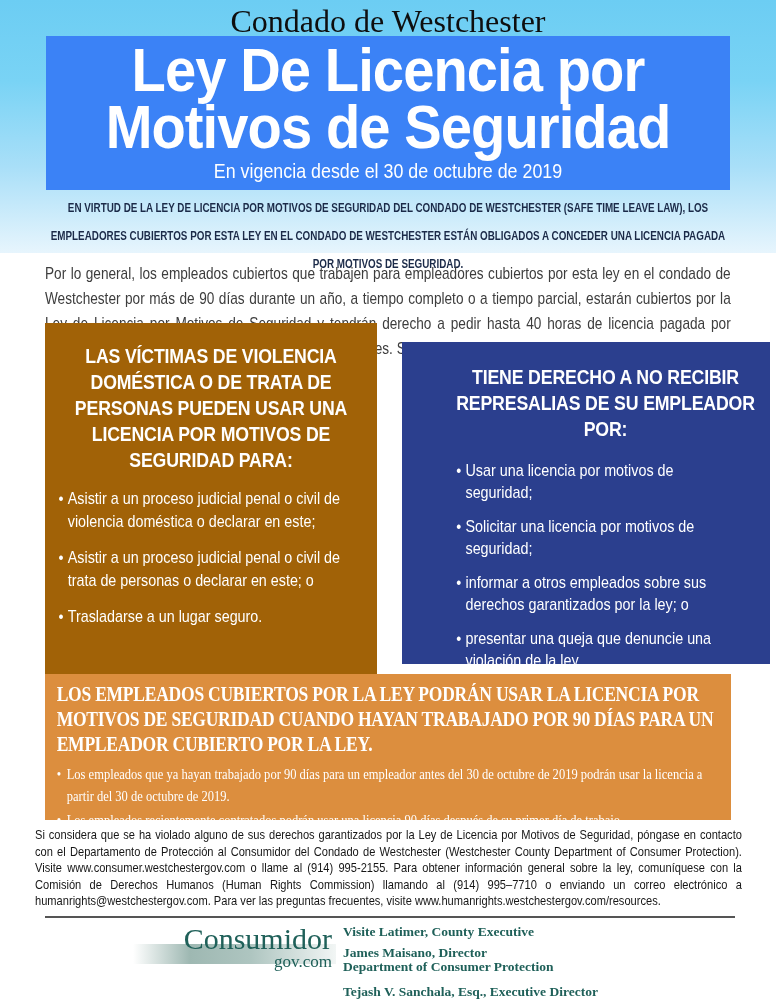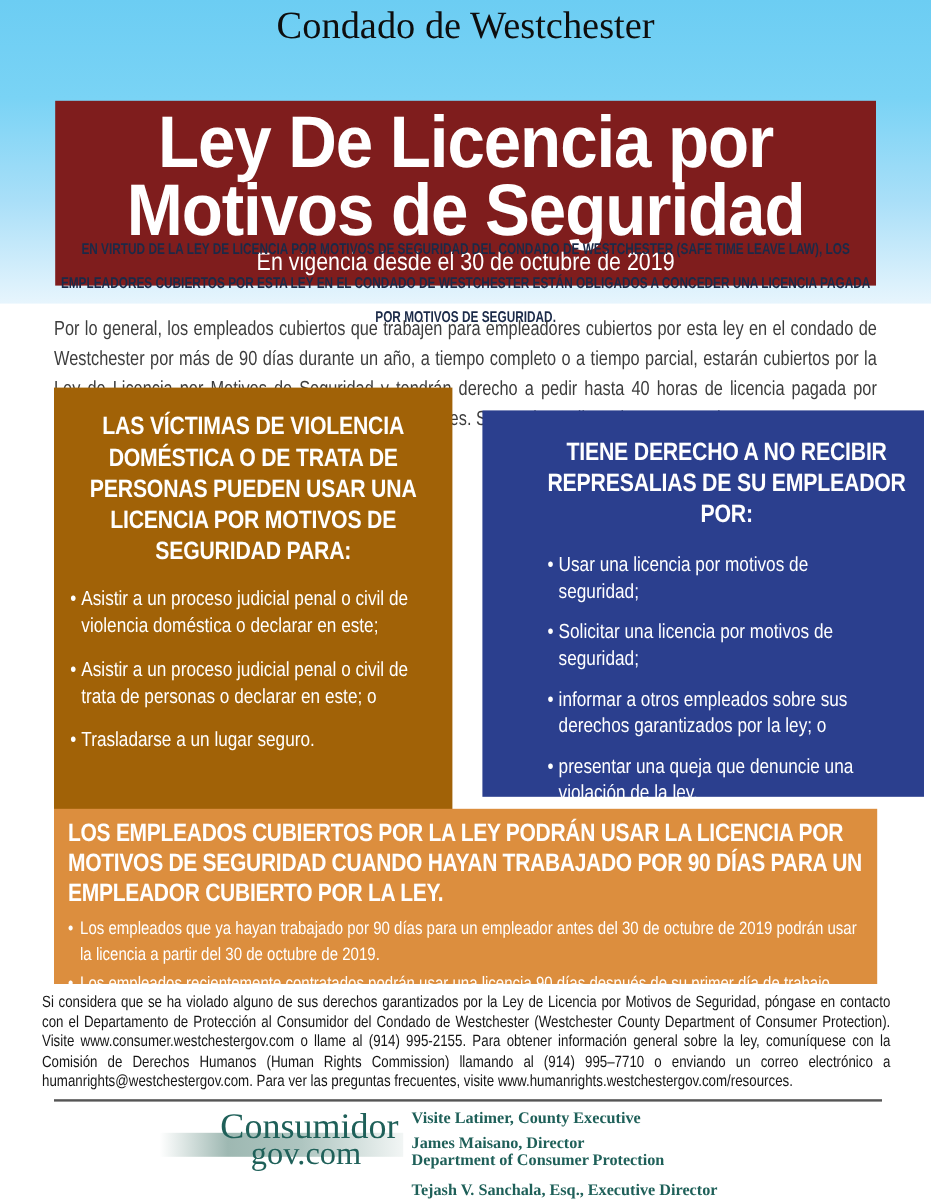--- a/index.html
+++ b/index.html
@@ -2,37 +2,37 @@
 <html><head>
 <meta charset="utf-8">
 <style>
   html,body{margin:0;padding:0;background:#ffffff;}
   .page{position:relative;width:776px;height:1000px;background:#ffffff;overflow:hidden;
         font-family:"Liberation Sans", sans-serif;}
   .sky{position:absolute;left:0;top:0;width:776px;height:253px;
        background:linear-gradient(180deg,#6CCDF3 0%,#79D3F5 32%,#A9DFF8 66%,#E7F5FD 100%);}
   .county{position:absolute;left:0;top:3px;width:776px;text-align:center;
           font-family:"Liberation Serif", serif;font-size:32px;color:#0e0e0e;}
-  .banner{position:absolute;left:46px;top:36px;width:684px;height:154px;background:#7f1d1d;
-          text-align:center;color:#ffffff;margin-top:48px;}
+  .banner{position:absolute;left:46px;top:36px;width:684px;height:154px;background:#3b82f6;
+          text-align:center;color:#ffffff;}
   .t-line{white-space:nowrap;font-weight:bold;font-size:61px;line-height:57px;
           letter-spacing:-1px;transform:scaleX(0.92);transform-origin:50% 50%;}
   .t-line.first{margin-top:6px;}
   .b-sub{white-space:nowrap;margin-top:3px;font-size:21px;line-height:24px;
          transform:scaleX(0.85);transform-origin:50% 50%;}
   .caps{position:absolute;top:194px;left:-63px;width:902px;margin:0;
         transform:scaleX(0.758);transform-origin:50% 0;
         font-weight:bold;font-size:13px;line-height:28px;text-align:center;color:#1B2A48;}
   .lead{position:absolute;top:261px;left:45px;width:855px;margin:0;
         transform:scaleX(0.802);transform-origin:0 0;
         font-size:17px;line-height:25px;text-align:justify;color:#3D3D3D;}
   .box{position:absolute;color:#ffffff;}
   .box-green{left:45px;top:323px;width:332px;height:418px;background:#a16207;}
   .box-blue{left:402px;top:342px;width:329px;height:322px;background:#2B3F8E;padding-left:39px;}
-  .box-orange{left:45px;top:674px;width:686px;height:146px;background:#DC8E3E;}
+  .box-orange{left:45px;top:674px;width:686px;height:146px;background:#DC8E3E;font-family:Liberation Serif, serif;}
   .squeeze{transform-origin:0 0;}
   .box-green .squeeze{width:394px;transform:scaleX(0.8426);}
   .box-blue .squeeze{width:390px;transform:scaleX(0.8436);}
   .box-orange .squeeze{width:822px;transform:scaleX(0.8345);padding:8px 0 0 14px;box-sizing:border-box;}
   .box h2{font-size:21px;line-height:26px;text-align:center;letter-spacing:-0.2px;}
   .box-green h2{margin:20px 14px 0;}
   .box-blue h2{margin:22px 12px 0;}
   .box-orange h2{margin:0 14px 0 0;font-size:21px;line-height:25px;text-align:left;letter-spacing:-0.3px;}
   .box ul{list-style:none;padding:0;}
   .box li{position:relative;padding-left:11px;}
@@ -45,21 +45,21 @@
   .box-orange li{font-size:15px;line-height:22px;margin-top:2px;padding-left:12px;}
   .contact{position:absolute;top:827px;left:35px;width:860px;margin:0;
            transform:scaleX(0.822);transform-origin:0 0;
            font-size:13.5px;line-height:16.5px;text-align:justify;color:#161616;}
   .rule{position:absolute;top:916px;left:45px;width:690px;height:0;border-top:2px solid #555555;}
   .logo-bar{position:absolute;left:133px;top:944px;width:203px;height:20px;
             background:linear-gradient(90deg,rgba(158,184,178,0) 0%,#9EB8B2 28%,#AEC5C0 58%,rgba(190,208,204,0.2) 100%);}
   .logo{position:absolute;left:178px;top:923px;width:154px;text-align:right;
         font-family:"Liberation Serif", serif;color:#1F6059;}
   .logo-l1{font-size:30px;line-height:31px;}
-  .logo-l2{font-size:27px;line-height:23px;margin-top:-4px;text-align:center;}
+  .logo-l2{font-size:17px;line-height:23px;margin-top:-4px;}
   .credits{position:absolute;left:343px;top:925px;font-family:"Liberation Serif", serif;
            font-weight:bold;color:#1F6059;font-size:13.5px;line-height:14.5px;}
   .credit-group.g2{margin-top:6px;}
   .credit-group.g3{margin-top:10px;}
 </style>
 </head>
 <body>
 
 <div class="page">
 

